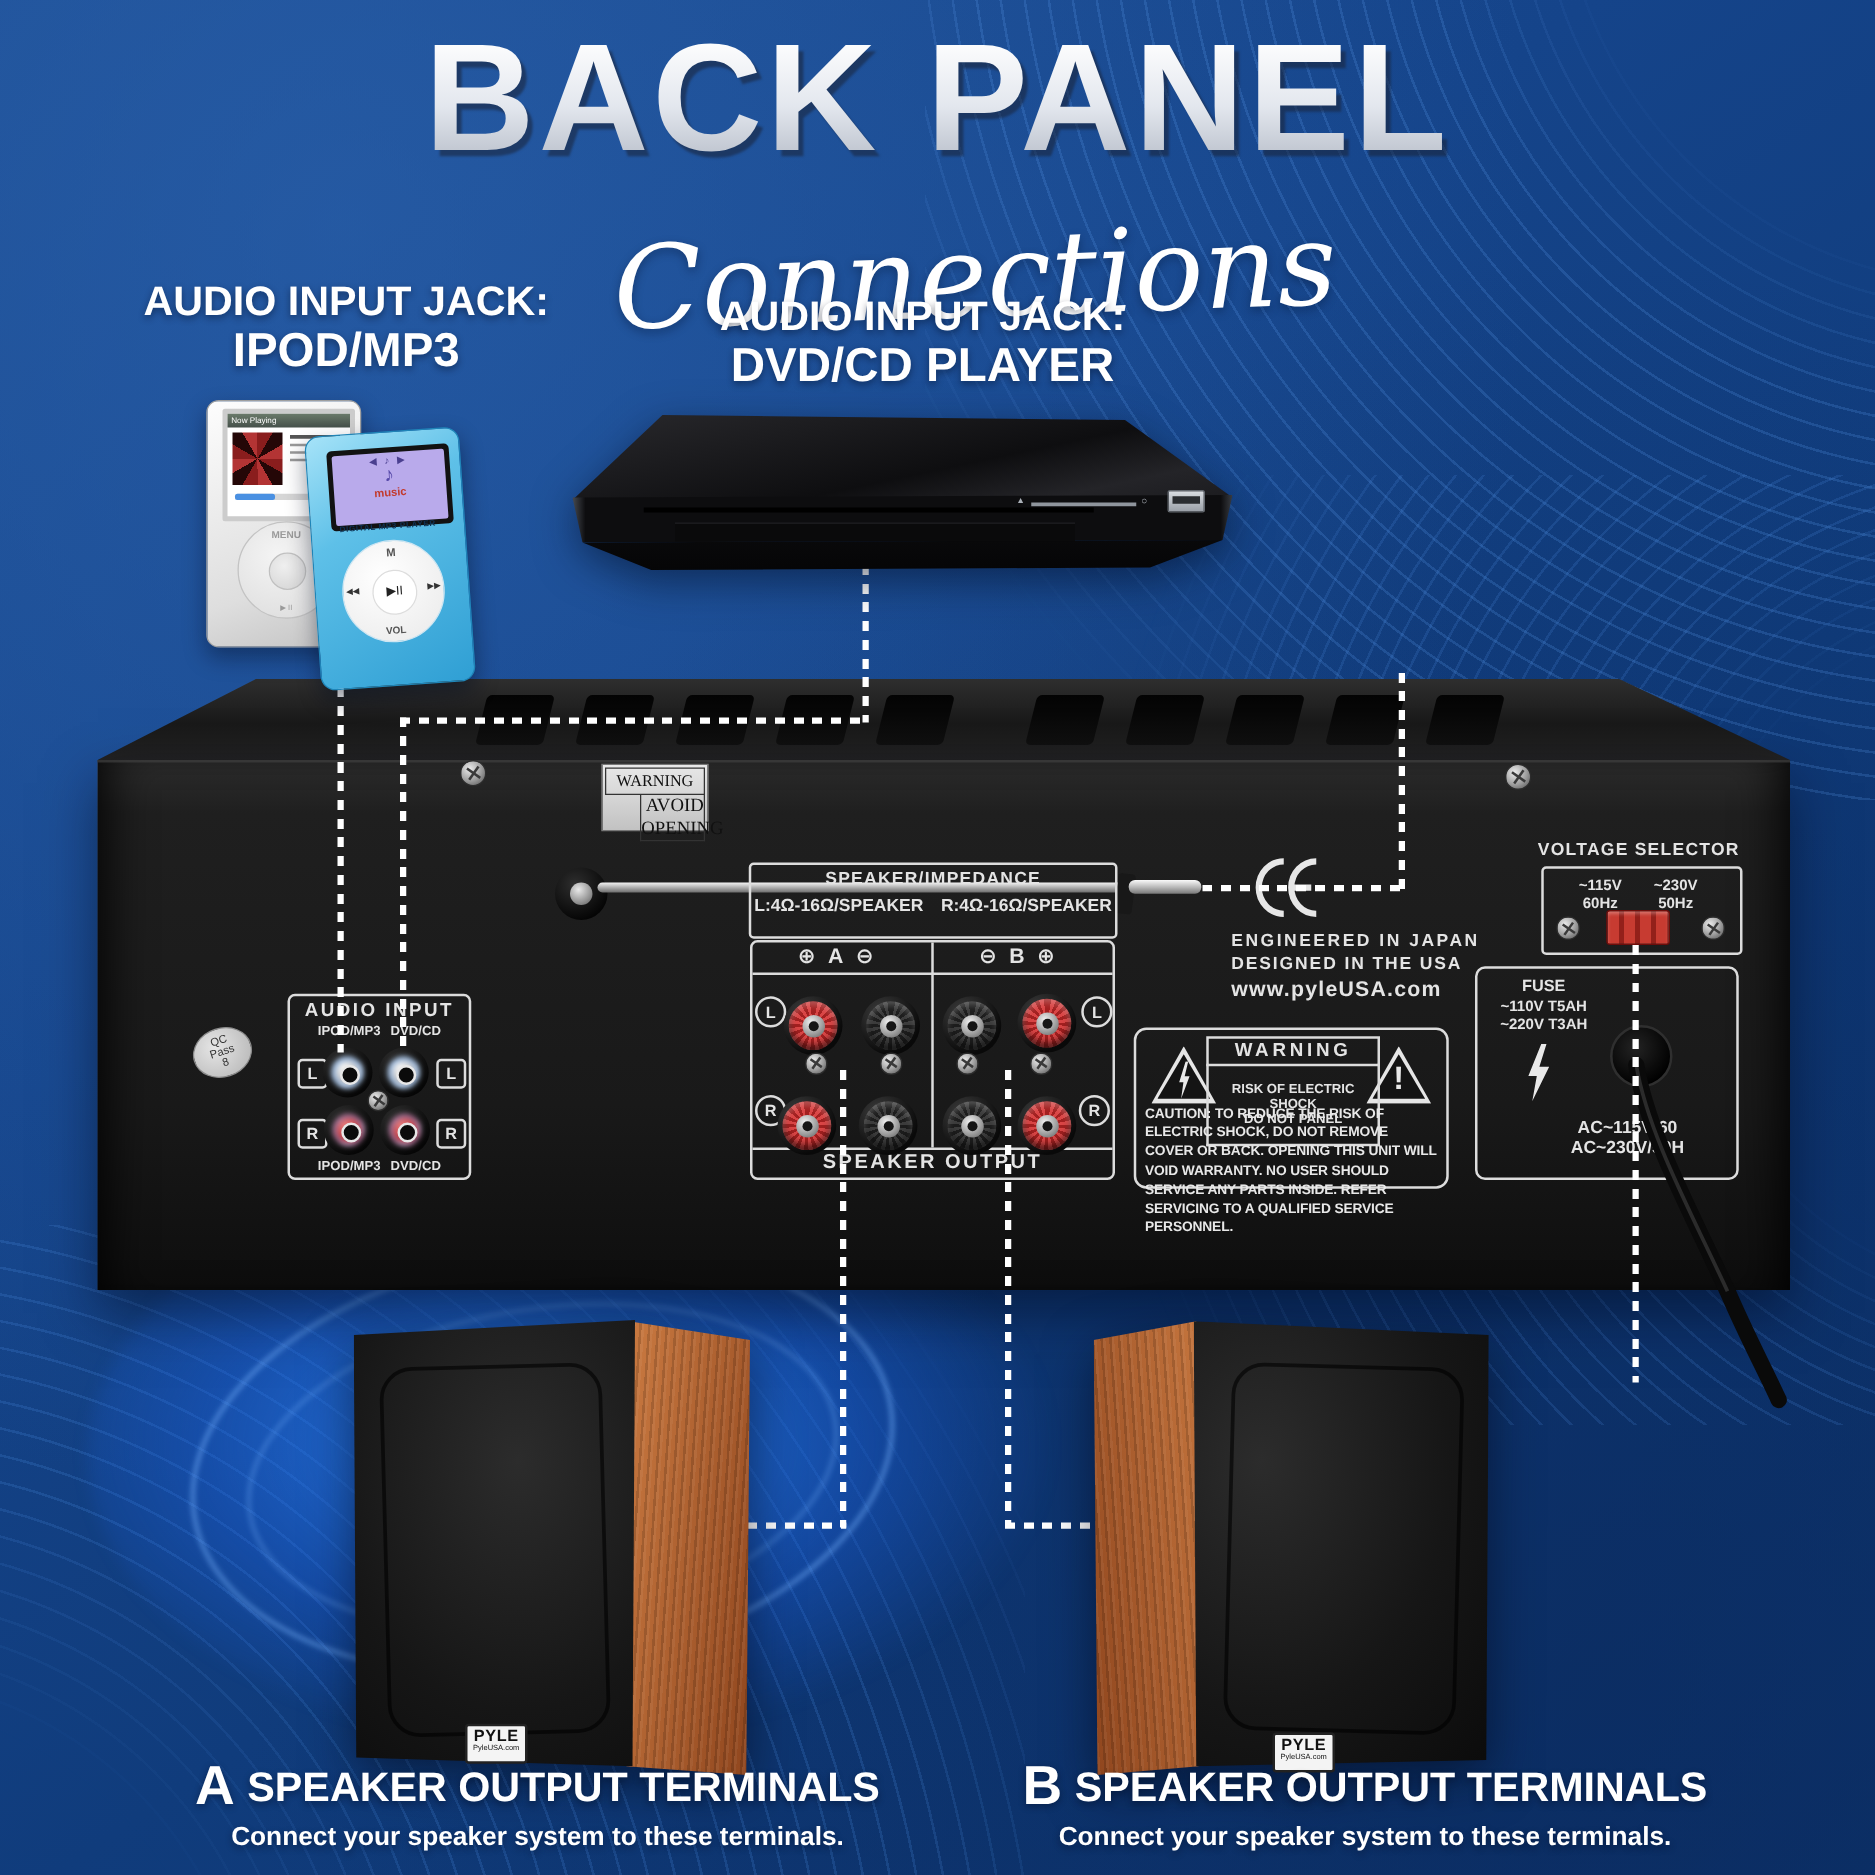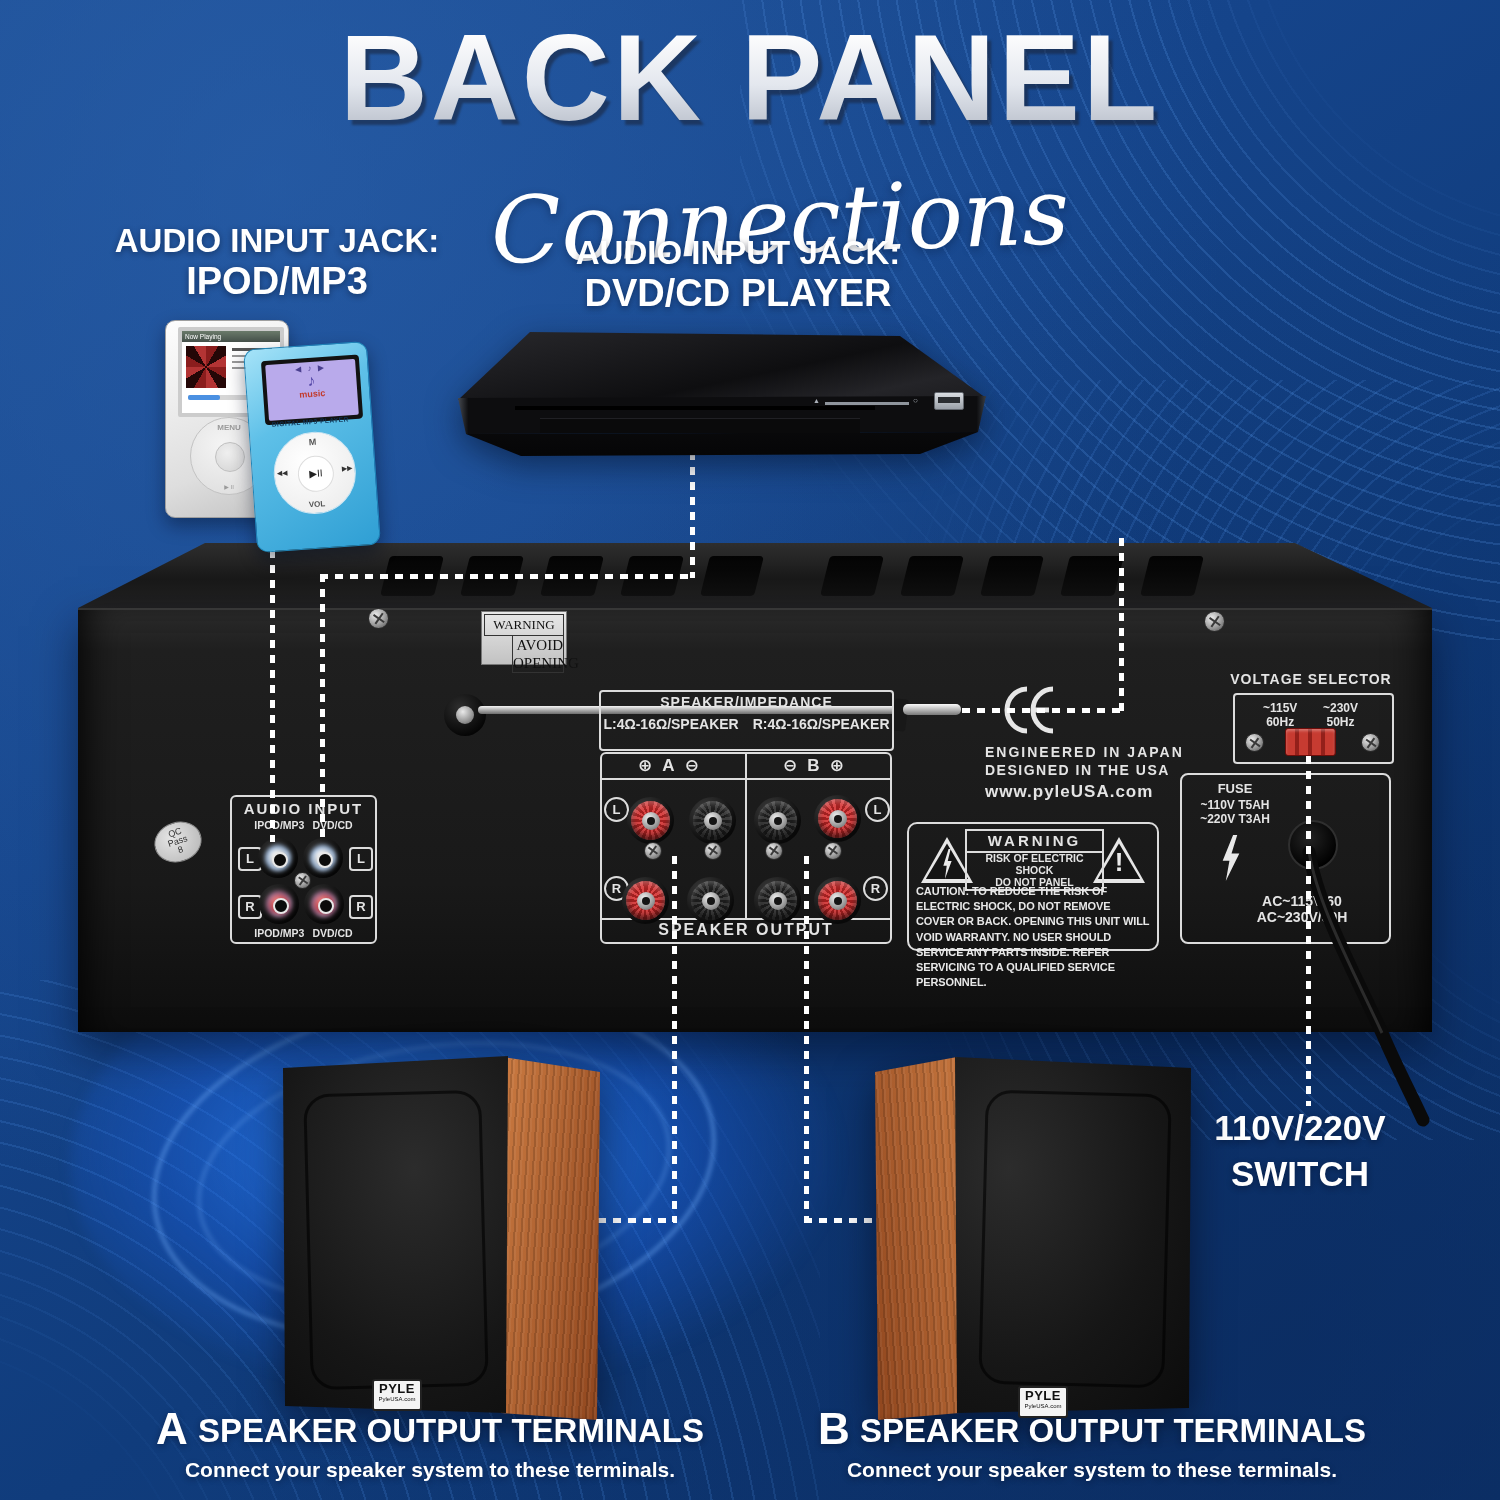--- a/index.html
+++ b/index.html
@@ -102,24 +102,20 @@
   <div class="abs h-script">Connections</div>
 
   <div class="abs callout" style="left:77px;top:222px;width:400px;">
     <div class="c1">AUDIO INPUT JACK:</div>
     <div class="c2">IPOD/MP3</div>
   </div>
   <div class="abs callout" style="left:538px;top:234px;width:400px;">
     <div class="c1">AUDIO INPUT JACK:</div>
     <div class="c2">DVD/CD PLAYER</div>
   </div>
-  <div class="abs callout" style="left:1100px;top:1108px;width:400px;">
-    <div class="c2" style="font-size:35px;">110V/220V</div>
-    <div class="c2" style="font-size:35px;margin-top:6px;">SWITCH</div>
-  </div>
 
   <div class="abs amp-top"></div>
   <div class="abs vent" style="left:385px;"></div>
   <div class="abs vent" style="left:465px;"></div>
   <div class="abs vent" style="left:545px;"></div>
   <div class="abs vent" style="left:625px;"></div>
   <div class="abs vent" style="left:705px;"></div>
   <div class="abs vent" style="left:825px;"></div>
   <div class="abs vent" style="left:905px;"></div>
   <div class="abs vent" style="left:985px;"></div>
@@ -258,21 +254,21 @@
   <div class="abs pbox" style="left:907px;top:822px;width:248px;height:125px;border-radius:10px;">
     <div class="abs tri" style="left:12px;top:13px;width:52px;height:46px;">
       <div class="tri-in"></div>
       <div class="abs boltglyph" style="left:20px;top:12px;width:13px;height:30px;"></div>
     </div>
     <div class="abs tri" style="left:184px;top:13px;width:52px;height:46px;">
       <div class="tri-in"></div>
       <div class="abs" style="left:0;top:10px;width:100%;text-align:center;font-size:26px;font-weight:bold;color:#e9e9e9;">!</div>
     </div>
     <div class="abs" style="left:56px;top:5px;width:135px;border:2px solid #dcdcdc;text-align:center;font-size:15px;font-weight:bold;letter-spacing:3px;line-height:20px;">WARNING</div>
-    <div class="abs" style="left:56px;top:27px;width:135px;border:2px solid #dcdcdc;border-top:none;text-align:center;padding:1px 0;">
+    <div class="abs" style="left:56px;top:27px;width:135px;border:2px solid #dcdcdc;border-top:none;text-align:center;padding:14px 0;">
       <div style="font-size:10.5px;font-weight:bold;">RISK OF ELECTRIC SHOCK</div>
       <div style="font-size:10.5px;font-weight:bold;">DO NOT PANEL</div>
     </div>
     <div class="abs cautiontxt" style="left:7px;top:60px;width:234px;">CAUTION: TO REDUCE THE RISK OF ELECTRIC SHOCK, DO NOT REMOVE COVER OR BACK. OPENING THIS UNIT WILL VOID WARRANTY. NO USER SHOULD SERVICE ANY PARTS INSIDE. REFER SERVICING TO A QUALIFIED SERVICE PERSONNEL.</div>
   </div>
 
   <div class="abs ptext" style="left:1230px;top:671px;width:162px;text-align:center;font-size:14px;font-weight:bold;letter-spacing:1px;">VOLTAGE SELECTOR</div>
   <div class="abs pbox" style="left:1233px;top:693px;width:157px;height:67px;border-radius:4px;">
     <div class="abs" style="left:28px;top:6px;text-align:center;font-size:12px;font-weight:bold;line-height:14px;">
       <div>~115V</div>

